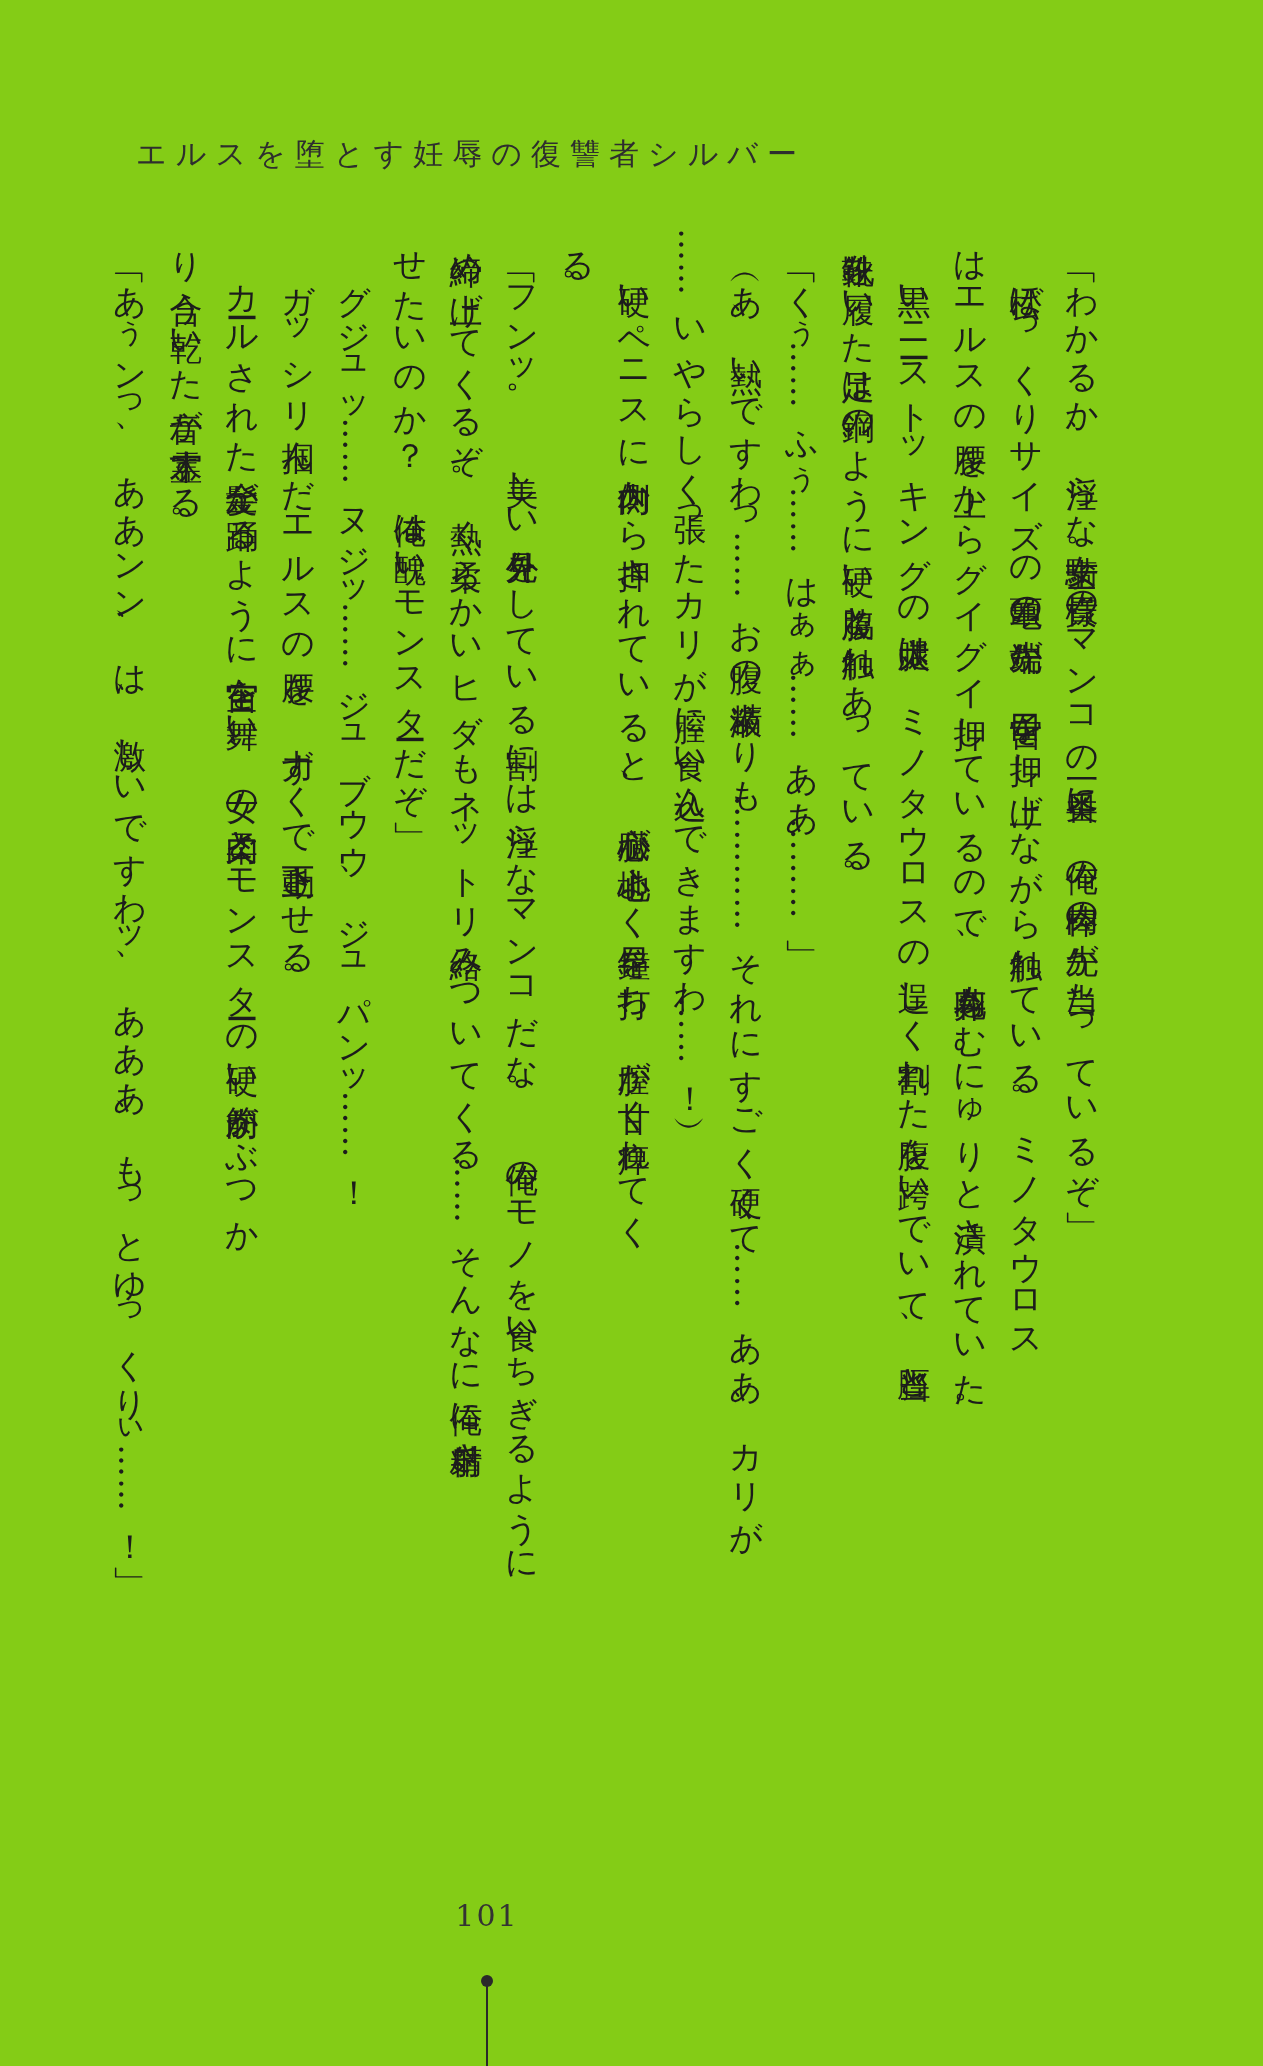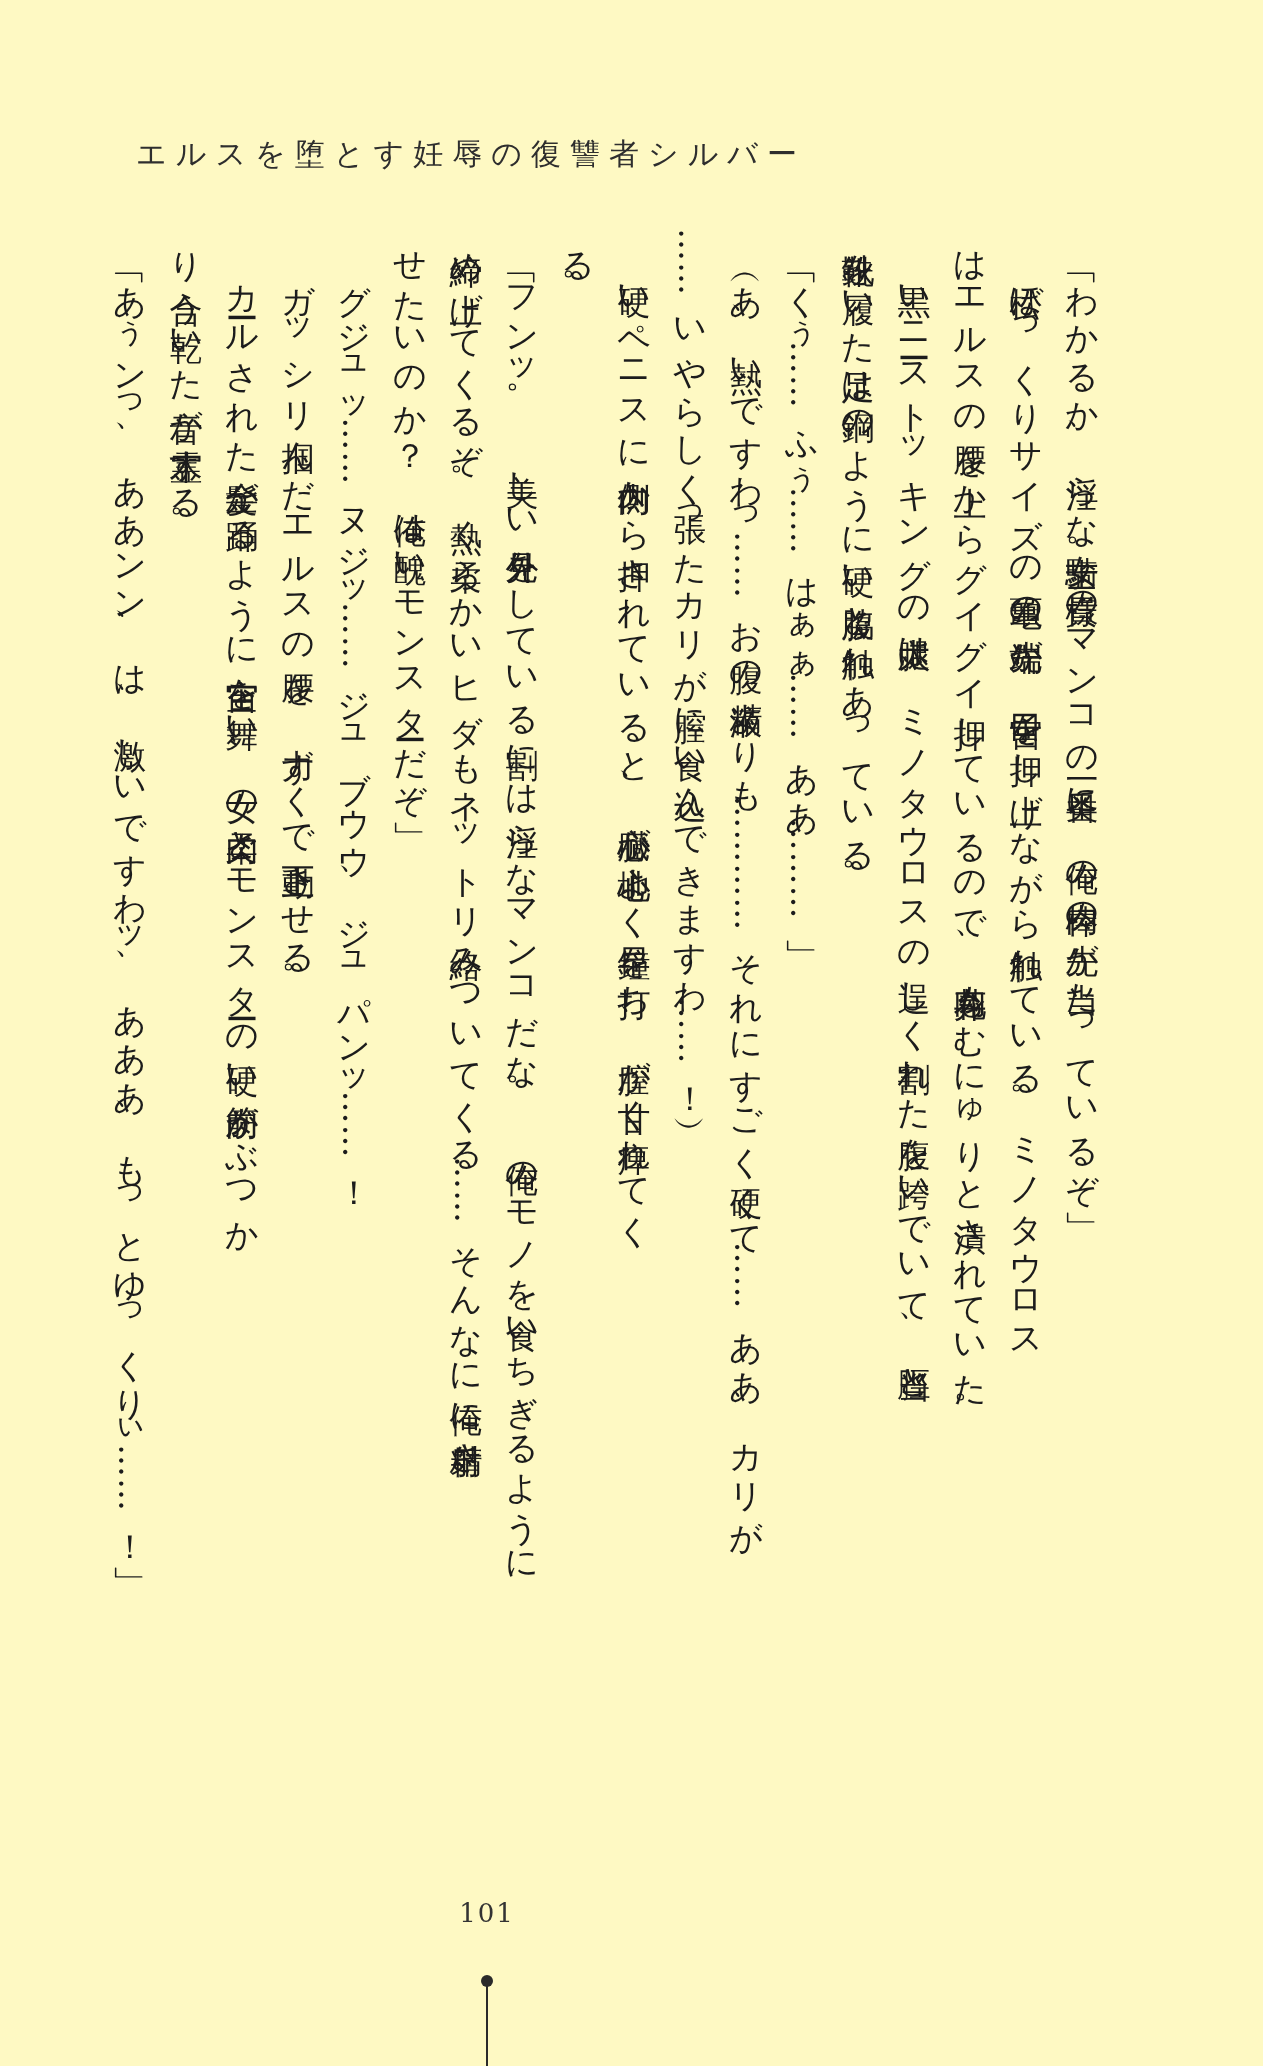--- a/index.html
+++ b/index.html
@@ -5,21 +5,21 @@
   html, body {
     margin: 0;
     padding: 0;
     background: #ffffff;
     overflow: hidden;
   }
   .page {
     position: relative;
     width: 1263px;
     height: 2066px;
-    background: #fef9c3;
+    background: #84cc16;
     font-family: "DejaVu Serif", "Liberation Serif", serif;
     color: #1f1f1f;
   }
   .running-header {
     position: absolute;
     left: 136px;
     top: 134px;
     font-size: 30px;
     letter-spacing: 9px;
     color: #2e2e2e;
@@ -42,21 +42,21 @@
   }
   .tline.indent {
     text-indent: 34px;
   }
   .page-number {
     position: absolute;
     left: 437px;
     top: 1898px;
     width: 100px;
     text-align: center;
-    font-size: 26px;
+    font-size: 30px;
     letter-spacing: 2px;
     color: #333333;
   }
   .footer-dot {
     position: absolute;
     left: 481px;
     top: 1975px;
     width: 12px;
     height: 12px;
     border-radius: 50%;

